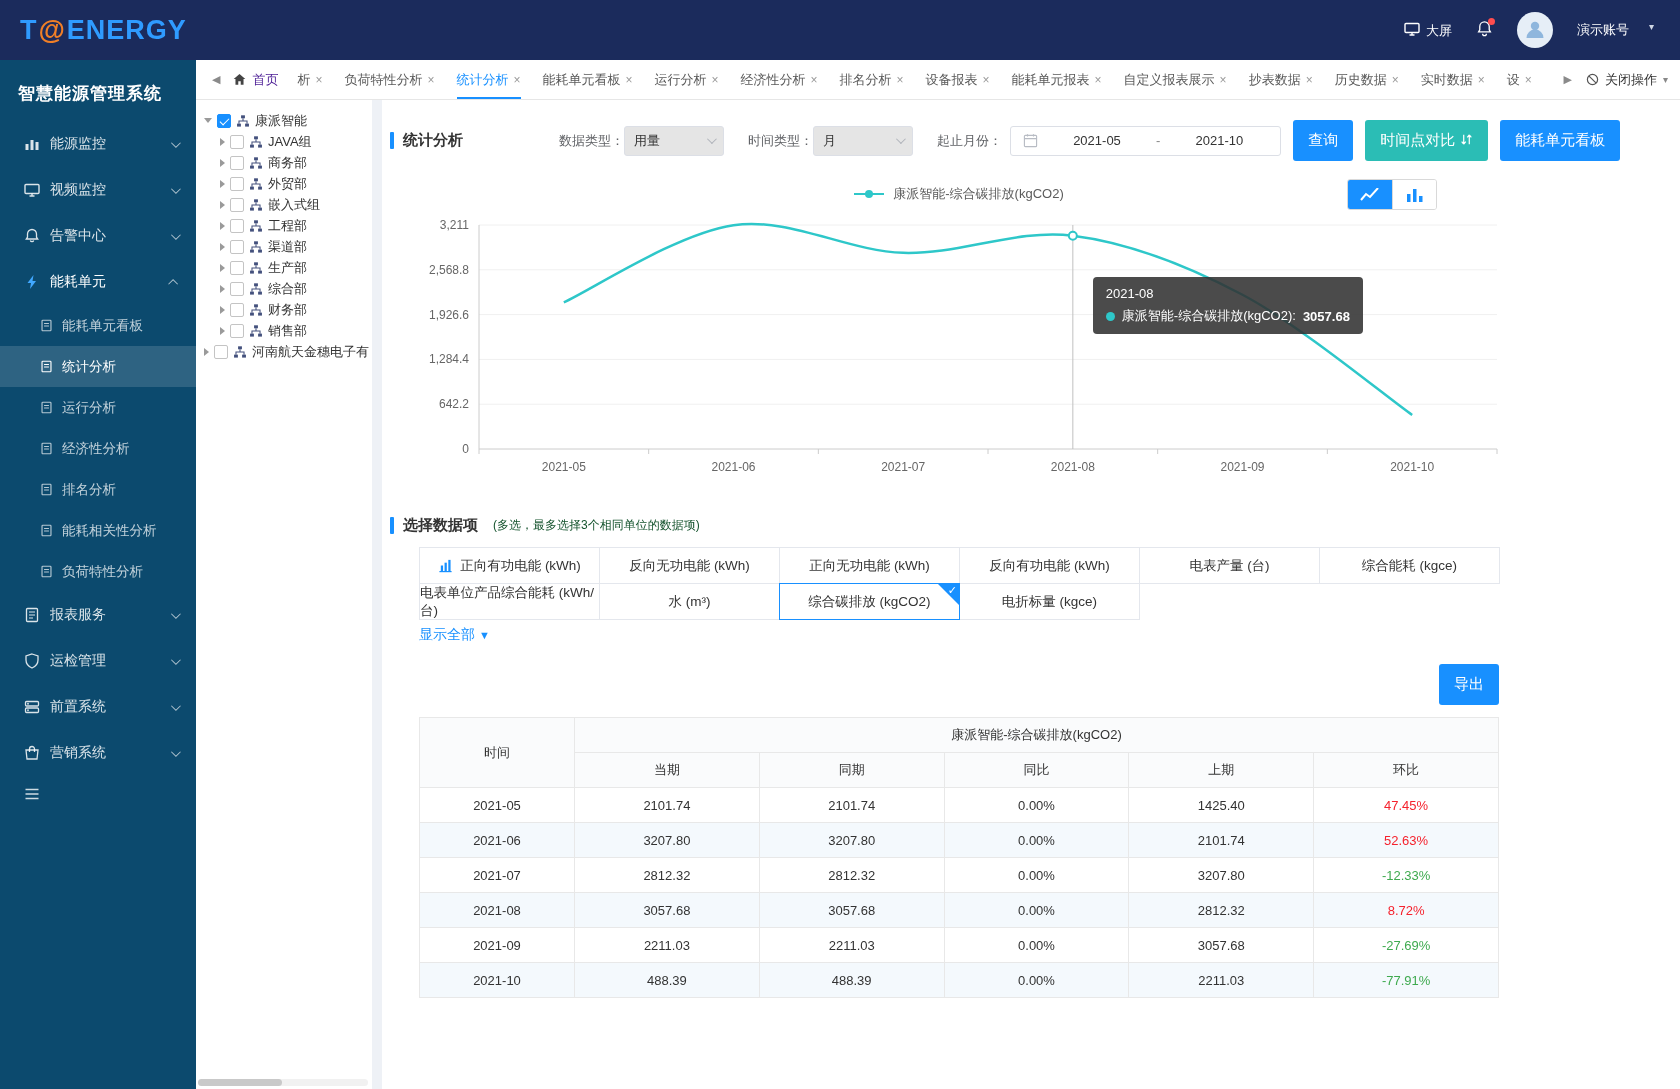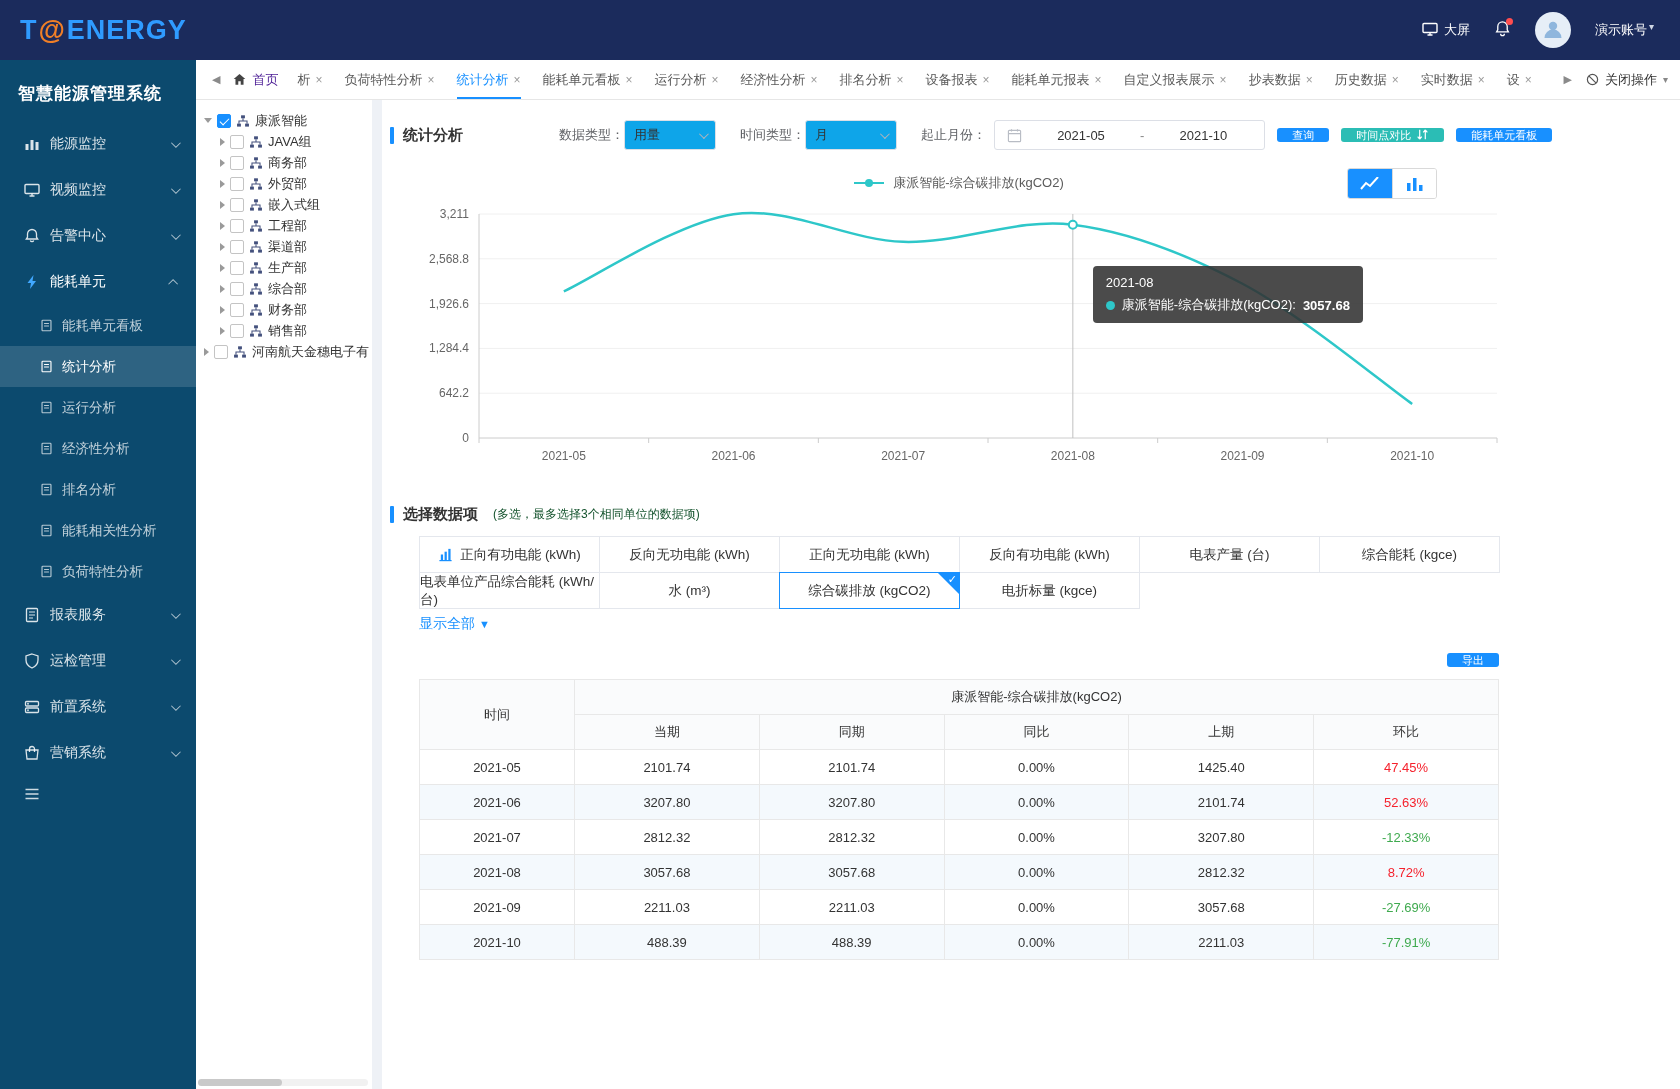--- a/index.html
+++ b/index.html
@@ -5,25 +5,25 @@
   *{box-sizing:border-box;margin:0;padding:0}
   html,body{width:1680px;height:1089px;overflow:hidden}
   body{font-family:"Liberation Sans","DejaVu Sans",sans-serif;background:#fff;color:#333}
   .app{display:flex;flex-direction:column;width:1680px;height:1089px}
 
   
   .topbar{height:60px;background:#1b2b5c;display:flex;align-items:center;justify-content:space-between;padding:0 26px 0 20px;flex:none}
   .logo{font-size:27px;font-weight:800;letter-spacing:1px;color:#2f9bff;display:flex;align-items:center}
   .logo .at{color:#f07f27;margin:0 1px}
   .top-right{display:flex;align-items:center;gap:24px;color:#fff;font-size:13px}
-  .big-screen{display:flex;align-items:center;gap:6px;cursor:pointer}
+  .big-screen{display:flex;align-items:flex-end;gap:6px;cursor:pointer}
   .bell-wrap{position:relative;cursor:pointer;display:flex}
   .bell-dot{position:absolute;top:-2px;right:-2px;width:7px;height:7px;border-radius:50%;background:#ff4d4f}
   .avatar{width:36px;height:36px;border-radius:50%;background:#e6eef7;display:flex;align-items:center;justify-content:center;color:#8fb6dd;overflow:hidden;cursor:pointer}
-  .account{display:flex;align-items:flex-start;gap:2px;cursor:pointer}
+  .account{display:flex;align-items:flex-start;gap:20px;cursor:pointer}
   .caret-ch{font-size:10px;color:#cfd6e4}
 
   
   .body-row{flex:1;display:flex;overflow:hidden}
   .sidebar{width:196px;background:#0c4a6e;flex:none;display:flex;flex-direction:column;overflow:hidden}
   .sys-title{color:#fff;font-size:17px;font-weight:700;letter-spacing:1px;padding:22px 0 16px 18px;white-space:nowrap}
   .menu-item{height:46px;display:flex;align-items:center;padding:0 18px 0 24px;color:rgba(255,255,255,.85);font-size:14px;cursor:pointer;white-space:nowrap}
   .menu-item .micon{display:flex;margin-right:10px;color:rgba(255,255,255,.85)}
   .menu-item.parent-active{color:#fff}
   .menu-item.parent-active .micon{color:#41a8ff}
@@ -66,27 +66,27 @@
   .main-panel{flex:1;background:#fff;margin-left:10px;overflow:hidden;position:relative;padding-top:14px}
 
   .sec-title{display:flex;align-items:center;gap:9px}
   .blue-bar{width:4px;height:17px;background:#1890ff;border-radius:1px}
   .sec-title .stext{font-size:15px;font-weight:700;color:#333}
 
   
   .filter-row{display:flex;align-items:center;margin:6px 14px 0 8px}
   .f-label{font-size:13px;color:#606266;margin-left:24px;white-space:nowrap}
   .f-label.first{margin-left:96px}
-  .select{width:92px;height:30px;border:1px solid #dcdfe6;border-radius:3px;display:flex;align-items:center;justify-content:space-between;padding:0 9px;font-size:13px;color:#333;cursor:pointer;background:#0ea5e9}
+  .select{width:100px;height:30px;border:1px solid #dcdfe6;border-radius:3px;display:flex;align-items:center;justify-content:space-between;padding:0 9px;font-size:13px;color:#333;cursor:pointer;background:#e5e5e5}
   .sel-caret{width:7px;height:7px;border-right:1.4px solid #b0b4bb;border-bottom:1.4px solid #b0b4bb;transform:rotate(45deg) translateY(-2px)}
   .range-box{height:30px;border:1px solid #dcdfe6;border-radius:3px;display:flex;align-items:center;gap:10px;padding:0 12px;margin-left:8px;background:#fff;cursor:pointer}
   .range-box .ric{display:flex;color:#b8bcc4}
   .range-val{font-size:13px;color:#333;width:98px;text-align:center}
   .range-sep{color:#888;font-size:13px}
-  .btn{height:14px;border:none;border-radius:3px;font-size:11px;color:#fff;padding:0 15px;cursor:pointer;display:flex;align-items:center;gap:5px;white-space:nowrap;font-family:inherit}
+  .btn{height:41px;border:none;border-radius:3px;font-size:15px;color:#fff;padding:0 15px;cursor:pointer;display:flex;align-items:center;gap:5px;white-space:nowrap;font-family:inherit}
   .btn.blue{background:#1890ff}
   .btn.teal{background:#2bbdb5}
   .btn.ml{margin-left:12px}
 
   
   .chart-wrap{width:1080px;margin:16px 0 0 37px;position:relative}
   .legend-row{height:34px;display:flex;align-items:center;justify-content:center;gap:9px}
   .legend-label{font-size:13px;color:#5b5b5b}
   .chart-toggles{position:absolute;top:2px;right:62px;display:flex;border:1px solid #d9d9d9;border-radius:3px;overflow:hidden}
   .tgl{width:44px;height:29px;display:flex;align-items:center;justify-content:center;cursor:pointer;background:#fff;color:#1890ff}

